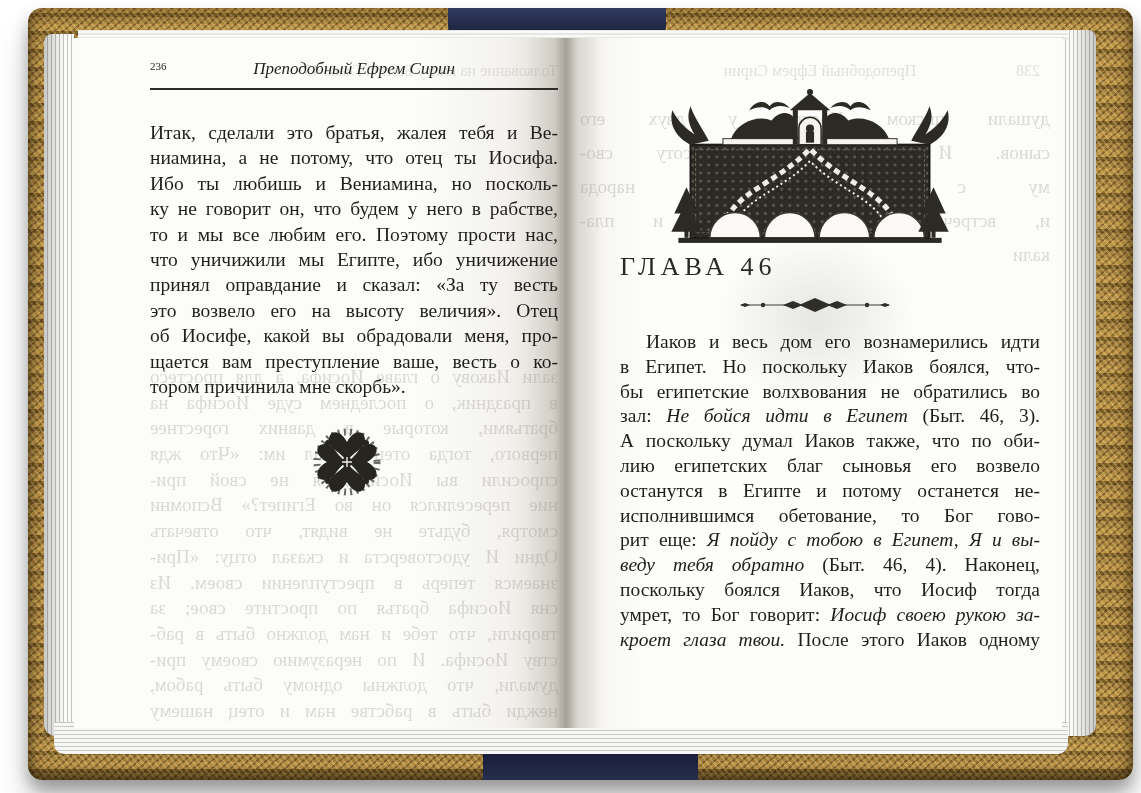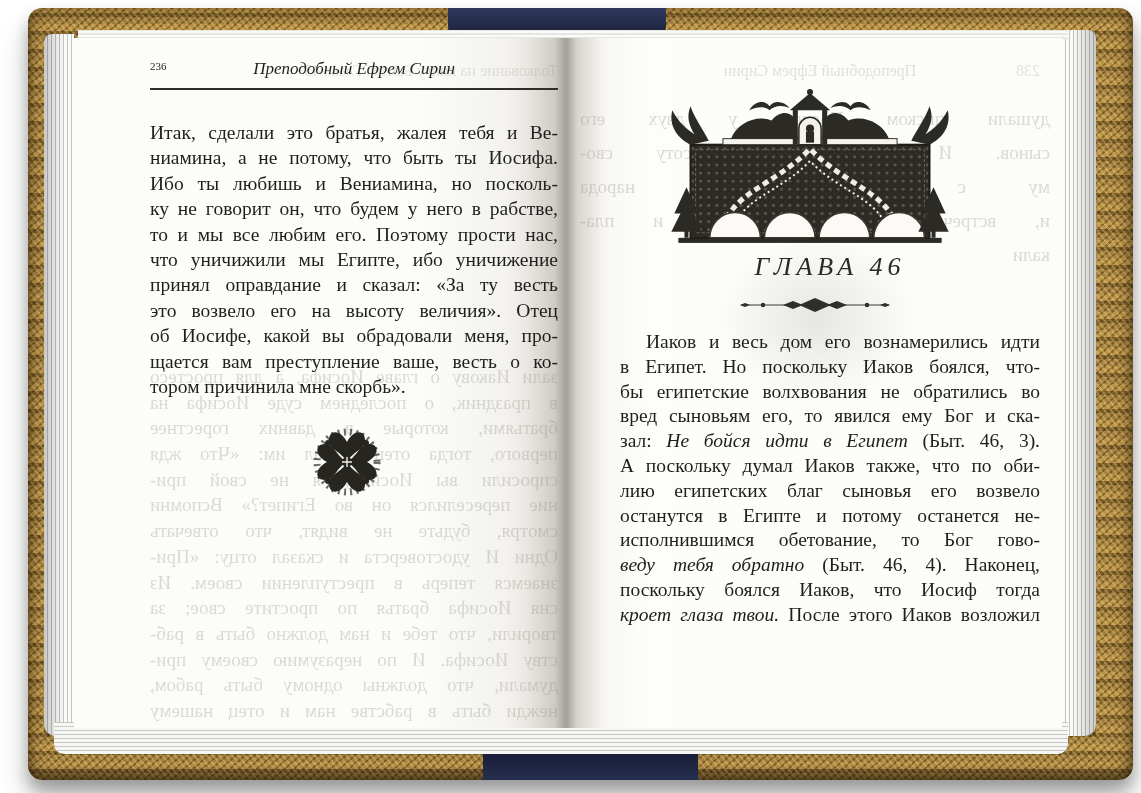--- a/index.html
+++ b/index.html
@@ -66,22 +66,22 @@
   .bleed .tline{text-align:justify;text-align-last:justify;}
   .bleed-hdr-L{position:absolute;left:76px;top:24px;width:408px;transform:scaleX(-1);
     color:#8d8a84;opacity:.22;filter:blur(.5px);font-size:16px;z-index:1;text-align:left;}
   .bleed-hdr-R{position:absolute;left:54px;top:24px;width:420px;transform:scaleX(-1);
     color:#8d8a84;opacity:.25;filter:blur(.5px);font-size:16px;z-index:1;
     display:flex;justify-content:space-between;}
 
   
   .rosette{position:absolute;left:233px;top:378px;width:80px;height:88px;z-index:3;}
   .headpiece{position:absolute;left:96px;top:50px;width:296px;height:162px;z-index:2;}
-  .chapter{position:absolute;left:54px;top:214px;width:420px;text-align:center;
-    font-size:26px;letter-spacing:5px;color:#2a2926;z-index:2;font-style:italic;}
+  .chapter{position:absolute;left:54px;top:214px;width:420px;
+    font-size:26px;letter-spacing:5px;color:#2a2926;z-index:2;}
   .divider{position:absolute;left:169px;top:258px;width:160px;height:18px;z-index:2;}
   .smudge{position:absolute;left:150px;top:196px;width:200px;height:170px;z-index:0;
     background:radial-gradient(closest-side,rgba(110,110,104,.16),rgba(110,110,104,0));}
 </style>
 </head>
 <body>
 
 <div class="book">
   <div class="spine-top"></div>
   <div class="spine-bottom"></div>
@@ -93,21 +93,21 @@
   <div class="edgeT"></div>
 
   <div class="pageL">
     <div class="bleed-hdr-L">Толкование на книгу Бытия. Глава 45</div>
     <div class="pgnum ink">236</div>
     <div class="runtitle ink">Преподобный Ефрем Сирин</div>
     <div class="rule"></div>
 
     <div class="bodytext bodyL ink">
         <div class="tline"><span>Итак, сделали это братья, жалея тебя и Ве-</span></div>
-        <div class="tline"><span>ниамина, а не потому, что быть ты Иосифа.</span></div>
+        <div class="tline"><span>ниамина, а не потому, что отец ты Иосифа.</span></div>
         <div class="tline"><span>Ибо ты любишь и Вениамина, но посколь-</span></div>
         <div class="tline"><span>ку не говорит он, что будем у него в рабстве,</span></div>
         <div class="tline"><span>то и мы все любим его. Поэтому прости нас,</span></div>
         <div class="tline"><span>что уничижили мы Египте, ибо уничижение</span></div>
         <div class="tline"><span>принял оправдание и сказал: «За ту весть</span></div>
         <div class="tline"><span>это возвело его на высоту величия». Отец</span></div>
         <div class="tline"><span>об Иосифе, какой вы обрадовали меня, про-</span></div>
         <div class="tline"><span>щается вам преступление ваше, весть о ко-</span></div>
         <div class="tline tlast"><span>тором причинила мне скорбь».</span></div>
       </div>
@@ -239,26 +239,27 @@
         <circle cx="132" cy="9" r="2.2" fill="#2f2e28"></circle>
         <polygon points="10,7 15,9 10,11 5,9" fill="#2f2e28"></polygon>
         <polygon points="150,7 145,9 150,11 155,9" fill="#2f2e28"></polygon>
       </svg>
     </div>
 
     <div class="bodytext bodyR ink">
         <div class="tline tind"><span>Иаков и весь дом его вознамерились идти</span></div>
         <div class="tline"><span>в Египет. Но поскольку Иаков боялся, что-</span></div>
         <div class="tline"><span>бы египетские волхвования не обратились во</span></div>
-        <div class="tline"><span>вред сыновьям его, то явился ему Бог и ска-</span></div>
         <div class="tline"><span>зал: </span><span class="it">Не бойся идти в Египет</span><span> (Быт. 46, 3).</span></div>
         <div class="tline"><span>А поскольку думал Иаков также, что по оби-</span></div>
         <div class="tline"><span>лию египетских благ сыновья его возвело</span></div>
         <div class="tline"><span>останутся в Египте и потому останется не-</span></div>
         <div class="tline"><span>исполнившимся обетование, то Бог гово-</span></div>
+        <div class="tline"><span>рит еще: </span><span class="it">Я пойду с тобою в Египет, Я и вы-</span></div>
         <div class="tline"><span class="it">веду тебя обратно</span><span> (Быт. 46, 4). Наконец,</span></div>
         <div class="tline"><span>поскольку боялся Иаков, что Иосиф тогда</span></div>
-        <div class="tline"><span class="it">кроет глаза твои.</span><span> После этого Иаков возложил</span></div>
+        <div class="tline"><span>умрет, то Бог говорит: </span><span class="it">Иосиф своею рукою за-</span></div>
+        <div class="tline"><span class="it">кроет глаза твои.</span><span> После этого Иаков одному</span></div>
       </div>
   </div>
 
   <div class="gutter"></div>
 </div>
 
 </body></html>

